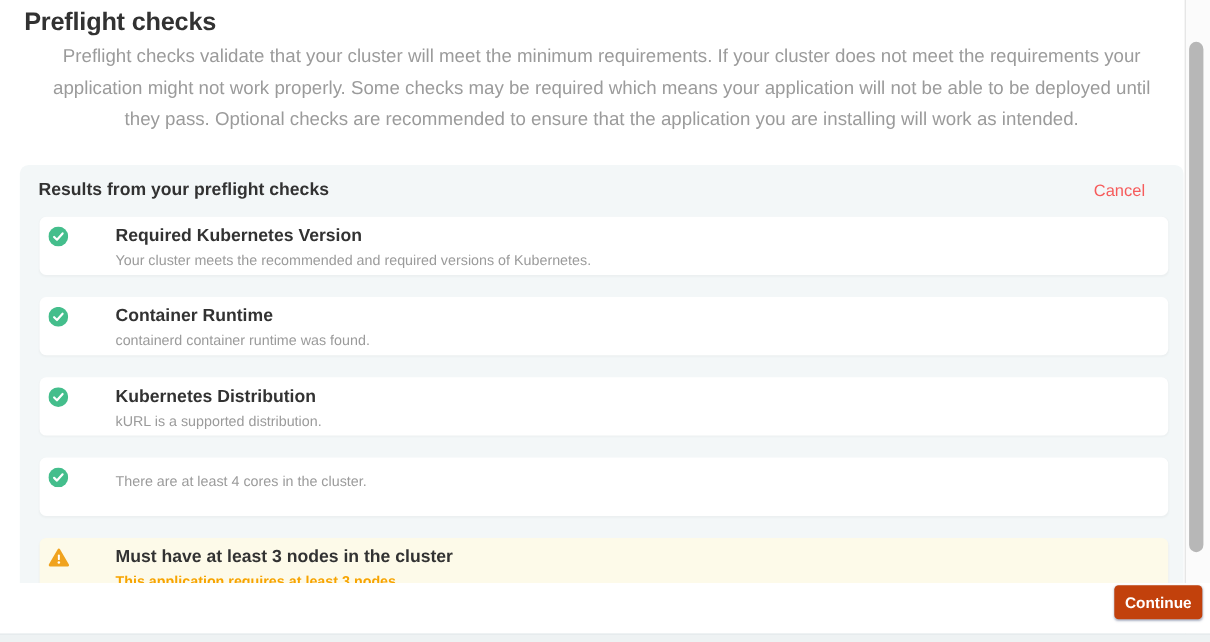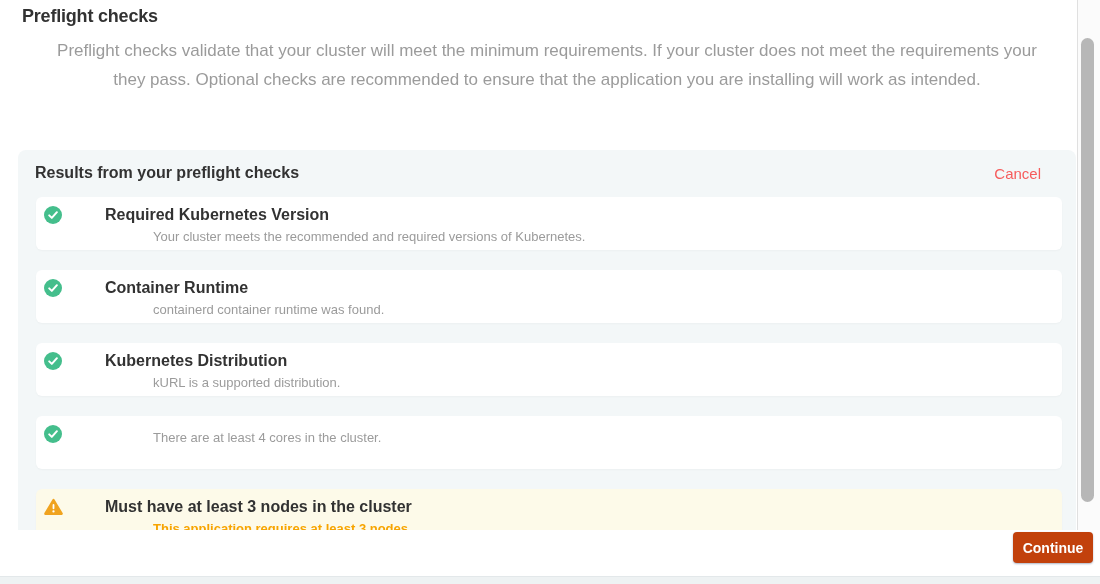--- a/index.html
+++ b/index.html
@@ -4,21 +4,21 @@
 <style>
   * { margin:0; padding:0; box-sizing:border-box; }
   html,body { width:1100px; height:584px; }
   body {
     position:relative; overflow:hidden; background:#ffffff;
     font-family:"Liberation Sans", sans-serif;
     -webkit-font-smoothing:antialiased;
   }
   .page-title {
     position:absolute; left:22px; top:6px;
-    font-size:18px; font-weight:bold; color:#323232; letter-spacing:-0.2px;
+    font-size:23px; font-weight:bold; color:#323232; letter-spacing:-0.2px;
   }
   .intro {
     position:absolute; left:22px; top:36px; width:1050px;
     font-size:17px; line-height:29px; color:#9b9b9b;
   }
   .intro div { white-space:nowrap;text-align:center; }
 
   .panel {
     position:absolute; left:18px; top:150px; width:1058px; height:441px;
     background:#f3f7f8; border-radius:8px;
@@ -36,21 +36,21 @@
   .card {
     display:flex; align-items:flex-start;
     height:53px; margin-bottom:20px; padding:9px 0 0 8px;
     background:#ffffff; border-radius:6px;
     box-shadow:0 1px 2px rgba(0,0,0,0.03);
     gap:32px;
   }
   .card.warning { background:#fdfae9; }
   .card .icon { width:19px; height:18px; margin-right:10px; flex:0 0 auto; }
   .card-title { font-size:16px; font-weight:bold; color:#323232; line-height:18px; }
-  .card-desc { font-size:13px; color:#9b9b9b; margin-top:5px;margin-left:48px; }
+  .card-desc { font-size:13px; color:#9b9b9b; margin-top:5px; }
   .card.warning .card-desc { color:#f7a400; font-weight:bold; }
 
   .footer {
     position:absolute; left:0; top:530px; width:1100px; height:46px;
     background:#ffffff;
   }
   .bottom-strip {
     position:absolute; left:0; top:576px; width:1100px; height:8px;
     background:#eef2f3; border-top:1px solid #e3e8ea;
   }
@@ -71,20 +71,21 @@
     background:#b7b7b7; border-radius:7px;
   }
 </style>
 </head>
 <body>
 
 <h1 class="page-title">Preflight checks</h1>
 
 <div class="intro">
   <div>Preflight checks validate that your cluster will meet the minimum requirements. If your cluster does not meet the requirements your</div>
+  <div>application might not work properly. Some checks may be required which means your application will not be able to be deployed until</div>
   <div>they pass. Optional checks are recommended to ensure that the application you are installing will work as intended.</div>
 </div>
 
 <div class="panel">
   <div class="panel-header">
     <span class="panel-title">Results from your preflight checks</span>
     <a class="cancel-link">Cancel</a>
   </div>
 
   <div class="cards">

